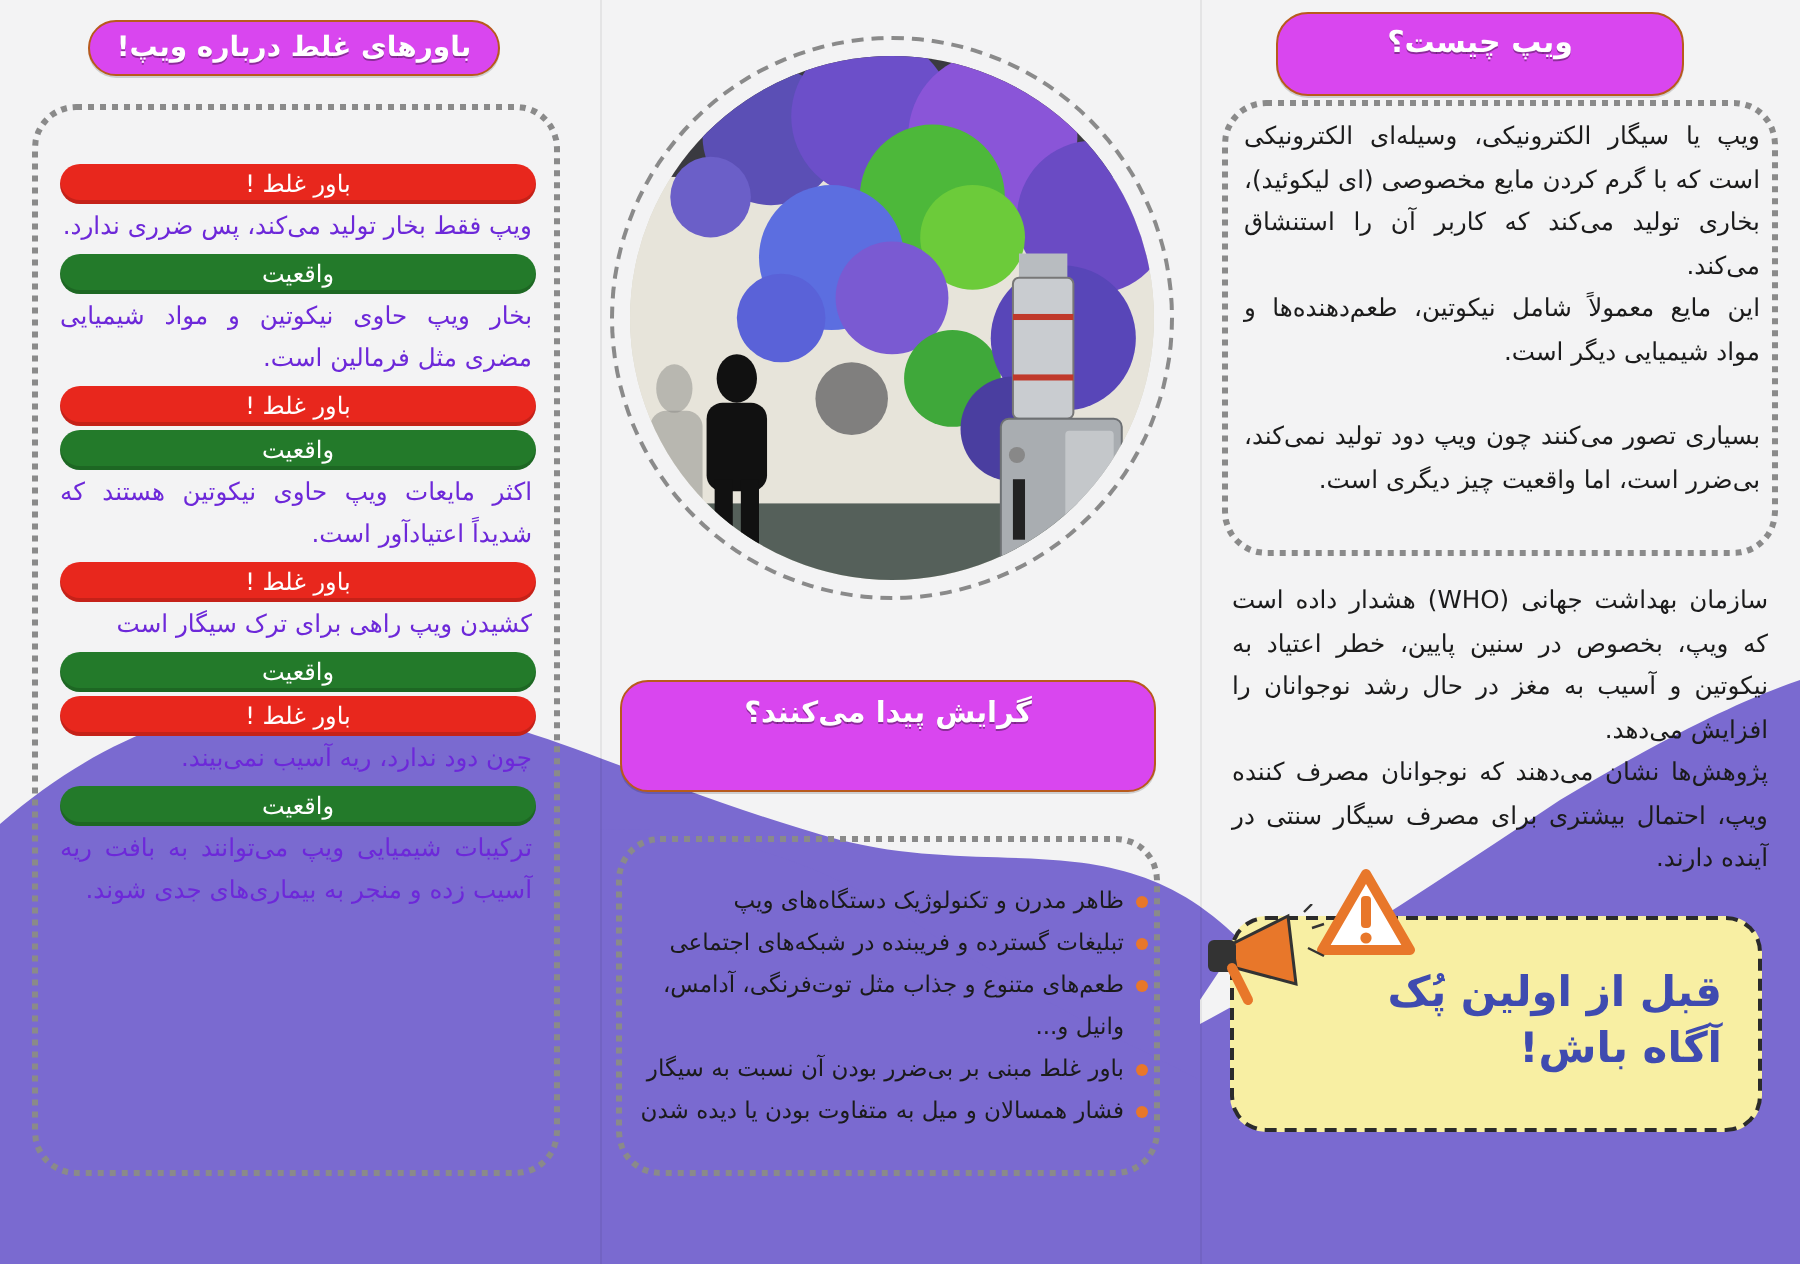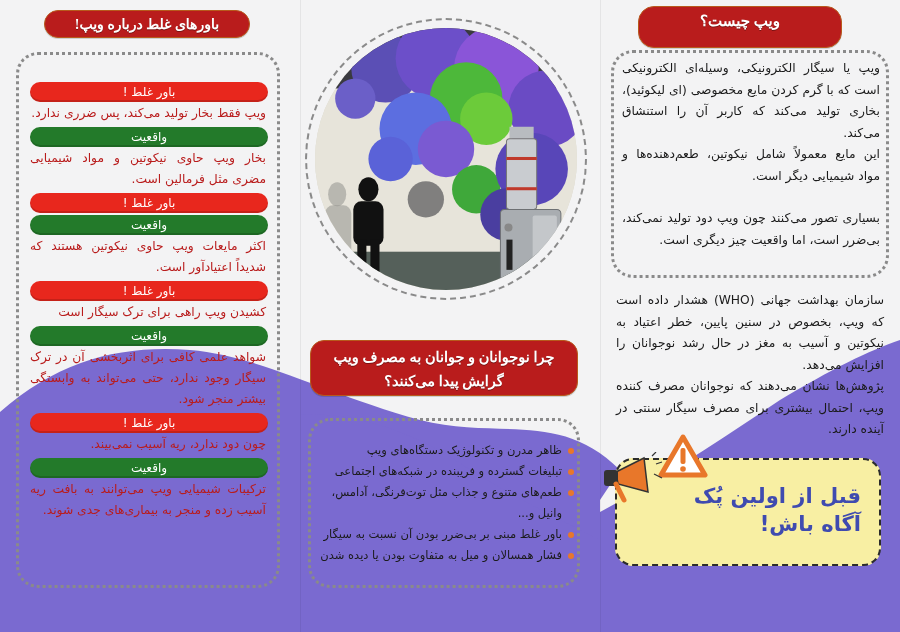--- a/index.html
+++ b/index.html
@@ -13,50 +13,49 @@
     }
     .bg-wave {
       position: absolute; left: 0; top: 0; width: 900px; height: 632px;
       z-index: 0;
     }
     .fold { position: absolute; top: 0; bottom: 0; width: 1px; background: rgba(0,0,0,0.06); z-index: 1; }
 
     
     .pill-header {
       position: absolute; z-index: 3;
-      background: #b91c1c;
+      background: #d946ef;
       color: #fff;
       border-radius: 16px;
       font-weight: bold;
       text-align: center;
       border: 1px solid #b85a1c;
       box-shadow: 0 1px 0 rgba(0,0,0,0.15);
       text-shadow: 0 1px 0 rgba(0,0,0,0.35);
-      font-family: Liberation Serif, serif;
     }
 
     .dotted-box {
       position: absolute; z-index: 2;
       border: 3px dotted #8a8a8a;
       border-radius: 22px;
     }
 
     
     #myths-title { left: 44px; top: 10px; width: 206px; height: 28px; font-size: 14px; line-height: 27px; }
     #myths-box { left: 16px; top: 52px; width: 264px; height: 536px; }
     .myth-list { position: absolute; left: 30px; top: 80px; width: 238px; z-index: 3; }
     .tag {
       height: 20px; border-radius: 10px; color: #fff; font-weight: normal;
       font-size: 12px; line-height: 20px; text-align: center;
       box-shadow: inset 0 -2px 0 rgba(0,0,0,0.15);
       margin-top: 2px;
     }
     .tag.myth { background: #e8271d; }
     .tag.fact { background: #237a2a; }
-    .item-text { font-size: 12.3px; line-height: 21px; text-align: justify; text-align-last: right; padding: 1px 2px 1px 0; color: #b91c1c; }
+    .item-text { font-size: 12.3px; line-height: 21px; text-align: justify; text-align-last: right; padding: 1px 2px 1px 0; color: #6d28d9; }
 
     
     #image-circle {
       position: absolute; z-index: 3; left: 305px; top: 18px; width: 282px; height: 282px;
       border-radius: 50%; border: 2px dashed #8a8a8a; padding: 8px;
     }
     .circle-inner { width: 100%; height: 100%; border-radius: 50%; overflow: hidden; position: relative; background: #d9d6cc; }
     #why-title { left: 310px; top: 340px; width: 268px; height: 56px; font-size: 14.5px; line-height: 24px; padding-top: 4px; border-radius: 14px; }
     #why-box { left: 308px; top: 418px; width: 272px; height: 170px; }
     .why-list { position: absolute; z-index: 3; left: 318px; top: 440px; width: 256px; list-style: none; }
@@ -113,21 +112,20 @@
   <div>
     <div class="tag fact">واقعیت</div>
     <div class="item-text">اکثر مایعات ویپ حاوی نیکوتین هستند که شدیداً اعتیادآور است.</div>
   </div>
   <div>
     <div class="tag myth">باور غلط !</div>
     <div class="item-text">کشیدن ویپ راهی برای ترک سیگار است</div>
   </div>
   <div>
     <div class="tag fact">واقعیت</div>
-    <div class="item-text">شواهد علمی کافی برای اثربخشی آن در ترک سیگار وجود ندارد، حتی می‌تواند به وابستگی بیشتر منجر شود.</div>
   </div>
   <div>
     <div class="tag myth">باور غلط !</div>
     <div class="item-text">چون دود ندارد، ریه آسیب نمی‌بیند.</div>
   </div>
   <div>
     <div class="tag fact">واقعیت</div>
     <div class="item-text">ترکیبات شیمیایی ویپ می‌توانند به بافت ریه آسیب زده و منجر به بیماری‌های جدی شوند.</div>
   </div>
 </div>
@@ -167,21 +165,20 @@
       <rect x="190" y="158" width="30" height="3" fill="#c0392b"></rect>
       <rect x="184" y="180" width="60" height="90" rx="4" fill="#a9adb1" stroke="#6d7073" stroke-width="1"></rect>
       <rect x="216" y="186" width="24" height="70" rx="2" fill="#c4c7ca"></rect>
       <circle cx="192" cy="198" r="4" fill="#888"></circle>
       <rect x="190" y="210" width="6" height="30" fill="#222"></rect>
     </svg>
   </div>
 </div>
 
 <div class="pill-header" id="why-title">
-  <div>چرا نوجوانان و جوانان به مصرف ویپ</div>
   <div>گرایش پیدا می‌کنند؟</div>
 </div>
 <div class="dotted-box" id="why-box"></div>
 <ul class="why-list">
   <li>ظاهر مدرن و تکنولوژیک دستگاه‌های ویپ</li>
   <li>تبلیغات گسترده و فریبنده در شبکه‌های اجتماعی</li>
   <li>طعم‌های متنوع و جذاب مثل توت‌فرنگی، آدامس، وانیل و...</li>
   <li>باور غلط مبنی بر بی‌ضرر بودن آن نسبت به سیگار</li>
   <li>فشار همسالان و میل به متفاوت بودن یا دیده شدن</li>
 </ul>

